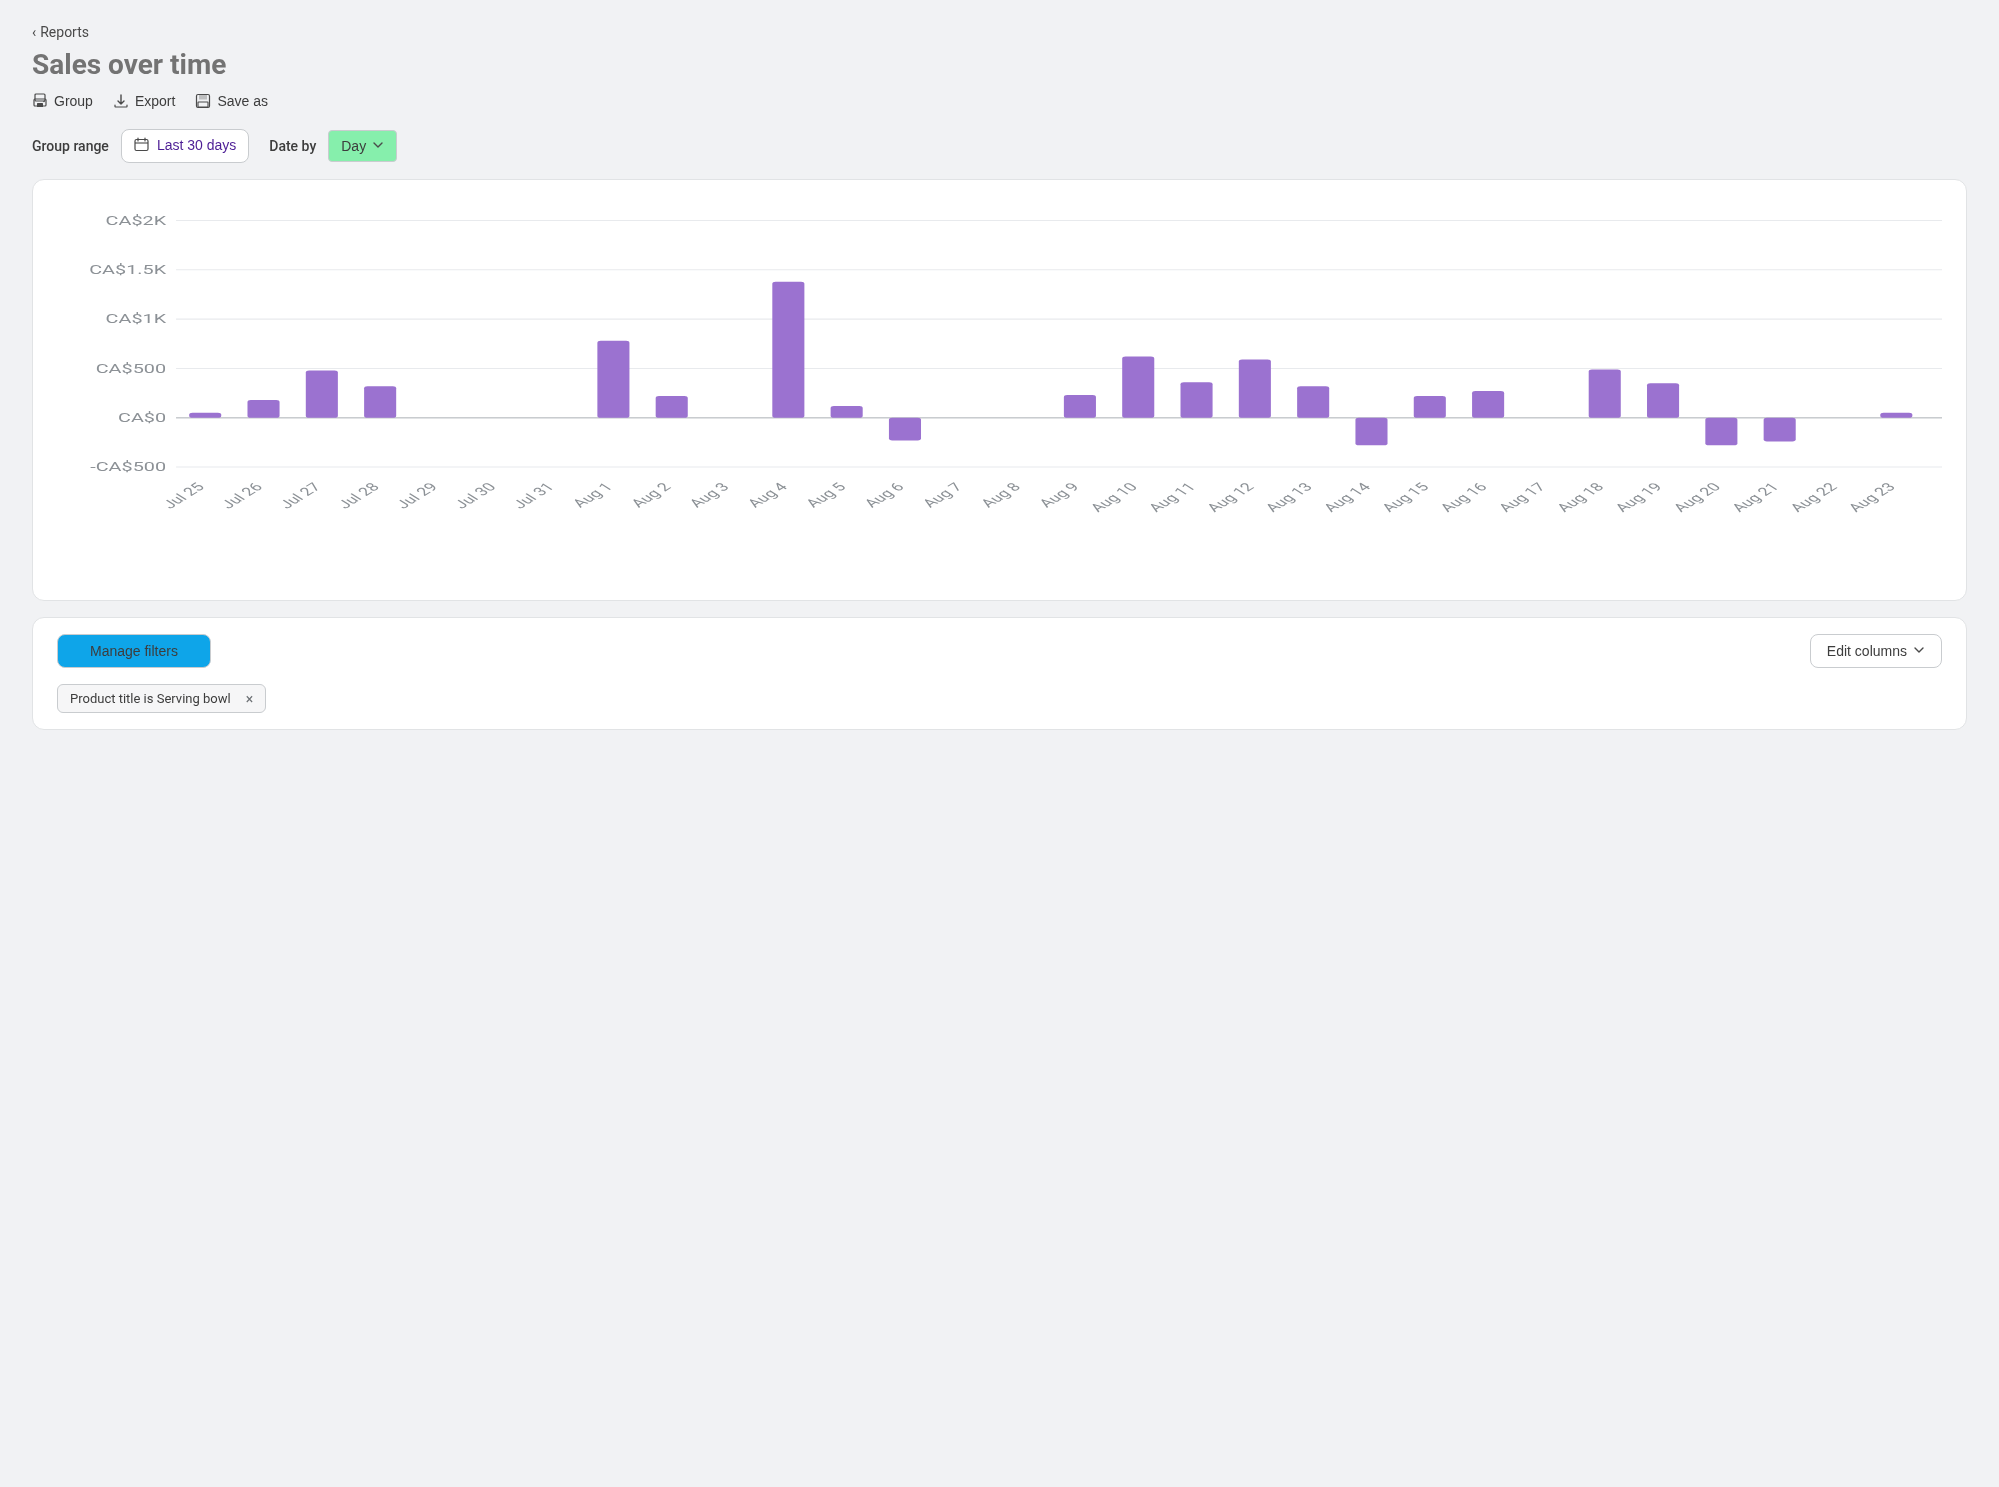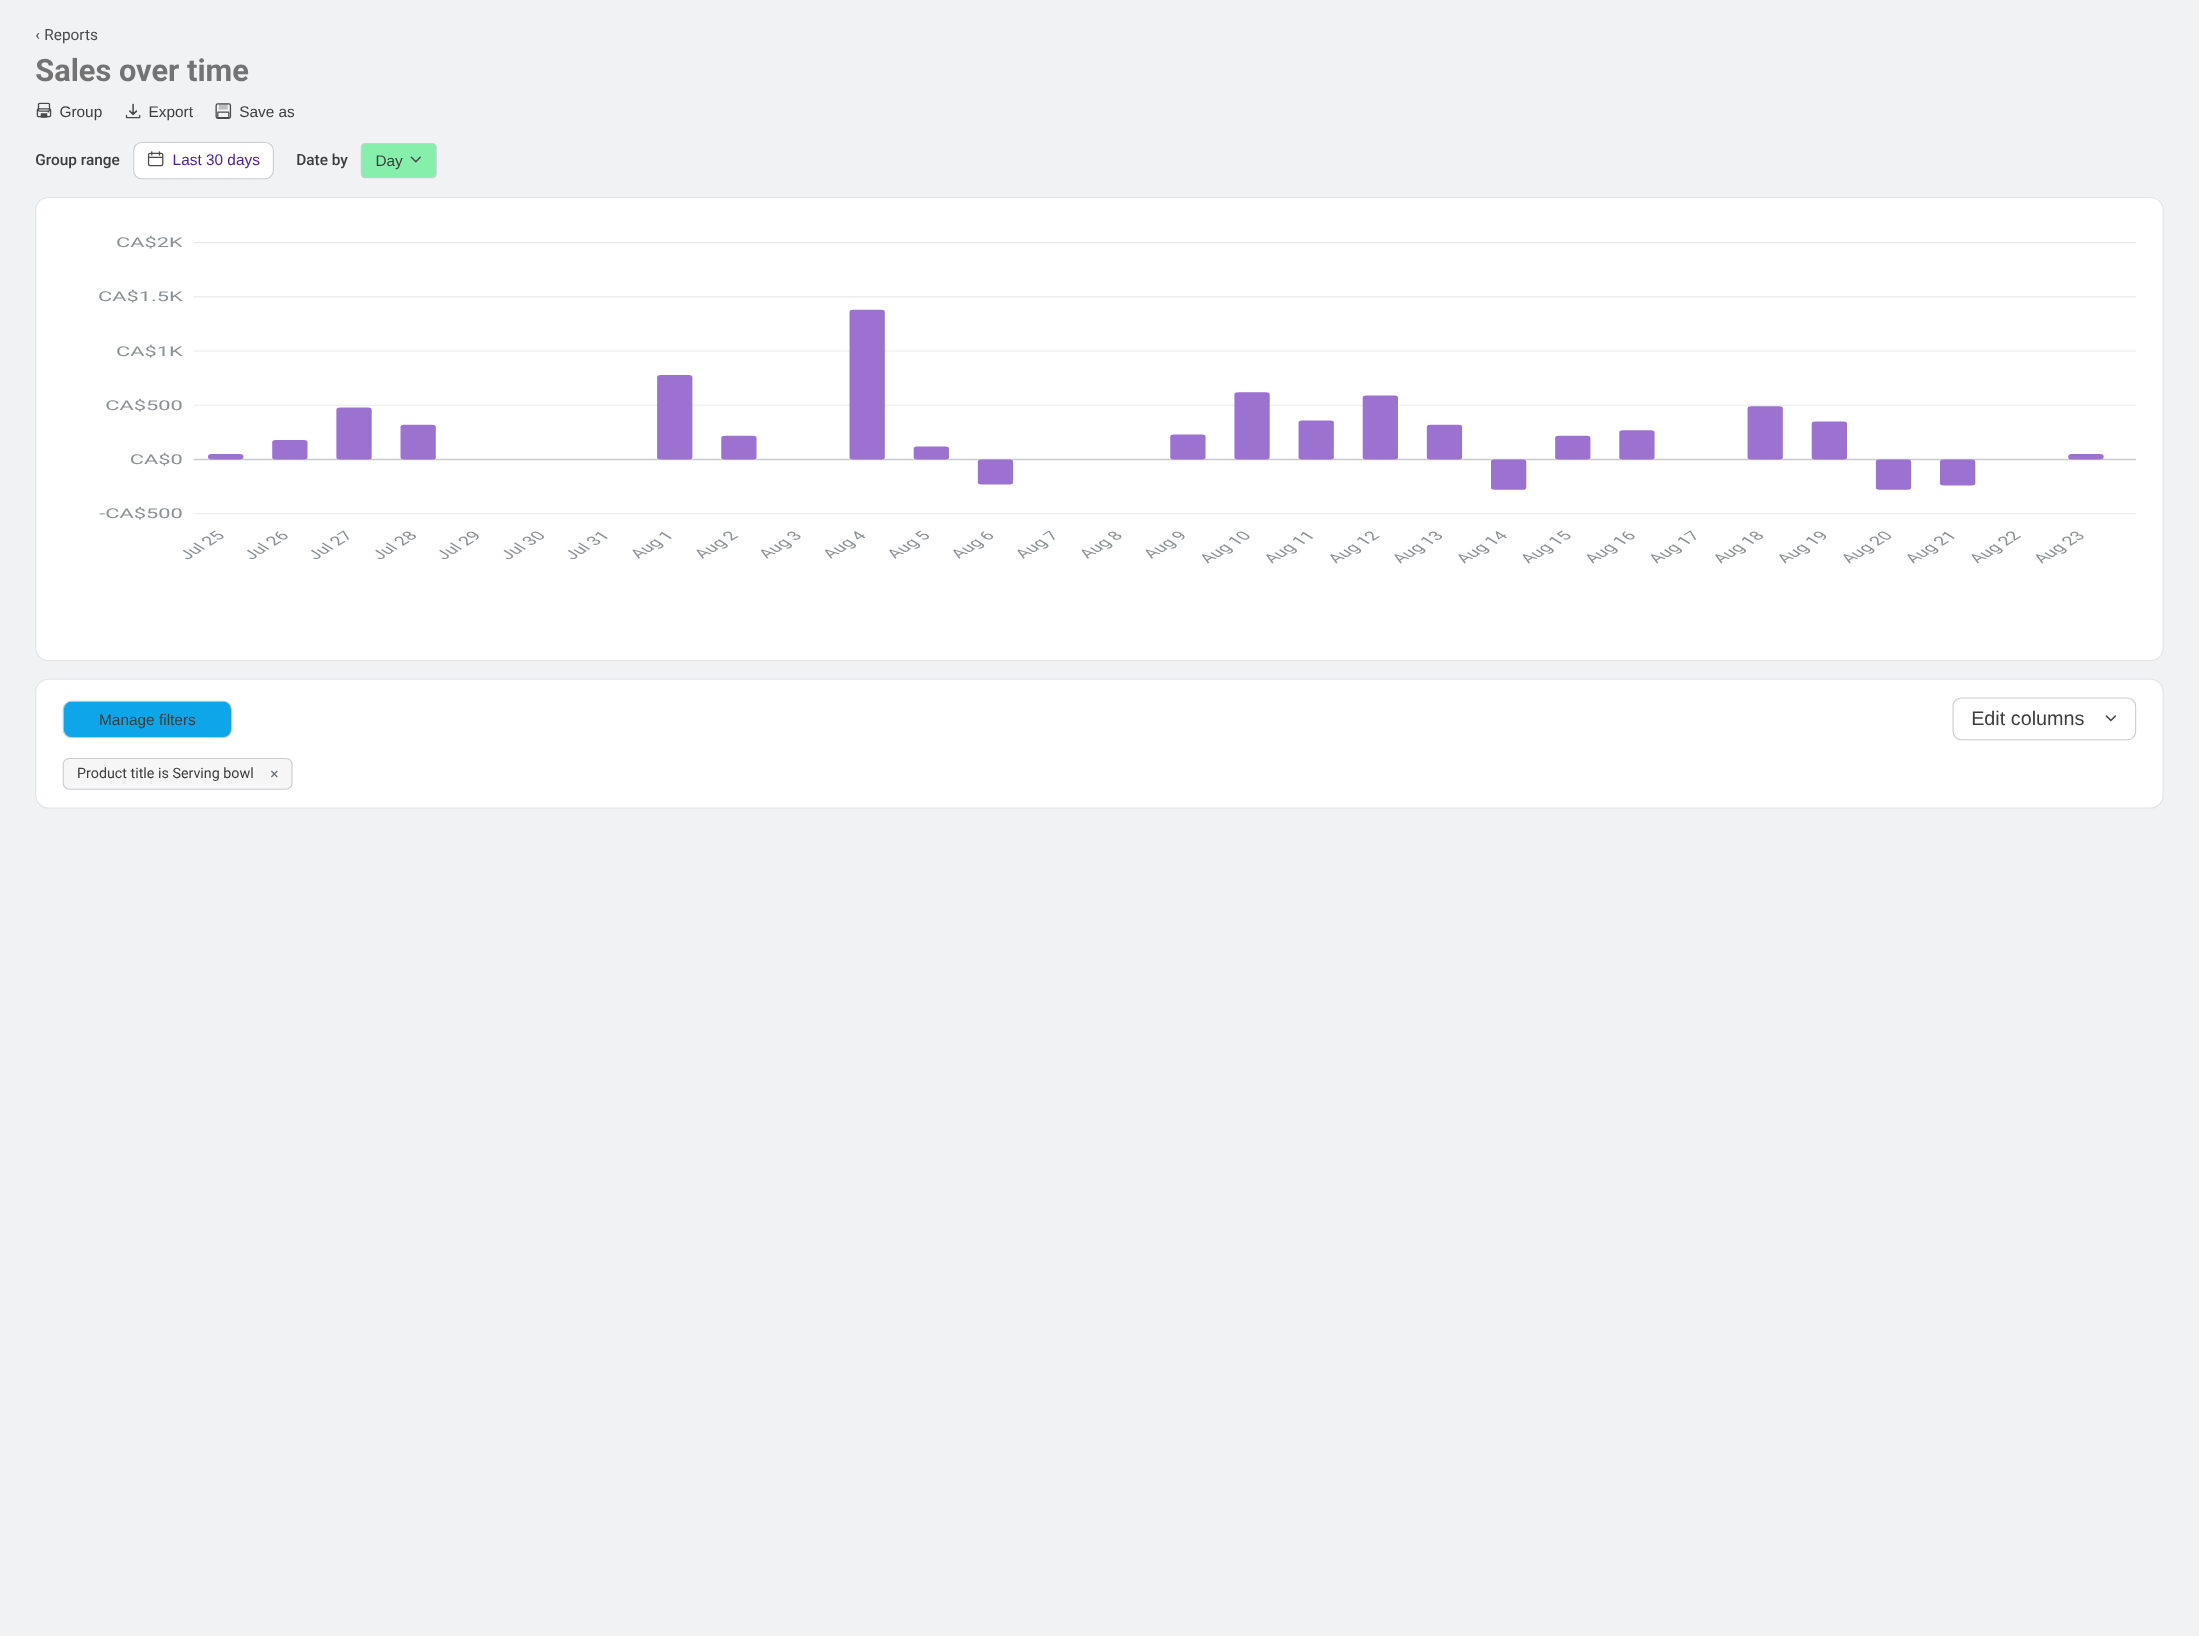--- a/index.html
+++ b/index.html
@@ -129,26 +129,26 @@
       border-radius: 8px;
       padding: 8px 32px;
       font-size: 14px;
       cursor: pointer;
       color: #3d3d3d;
       font-weight: 500;
     }
     .edit-columns-btn {
       display: flex;
       align-items: center;
-      gap: 18px;
+      gap: 6px;
       background: #fff;
       border: 1px solid #c9cccf;
       border-radius: 8px;
       padding: 8px 16px;
-      font-size: 18px;
+      font-size: 14px;
       cursor: pointer;
       color: #3d3d3d;
       font-weight: 500;
     }
     .filter-tag {
       display: inline-flex;
       align-items: center;
       gap: 15px;
       background: #f6f6f7;
       border: 1px solid #c9cccf;

